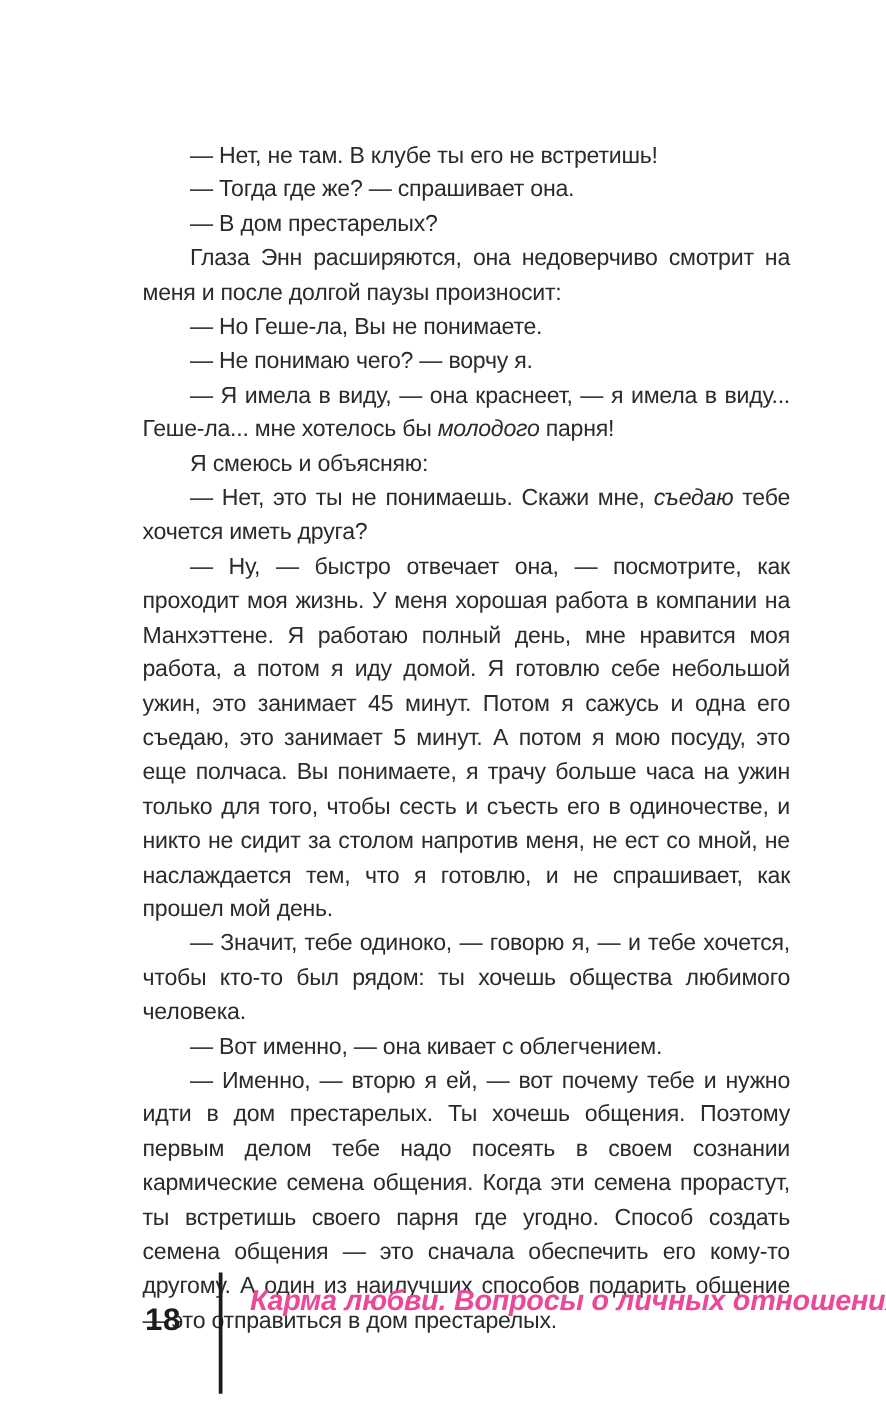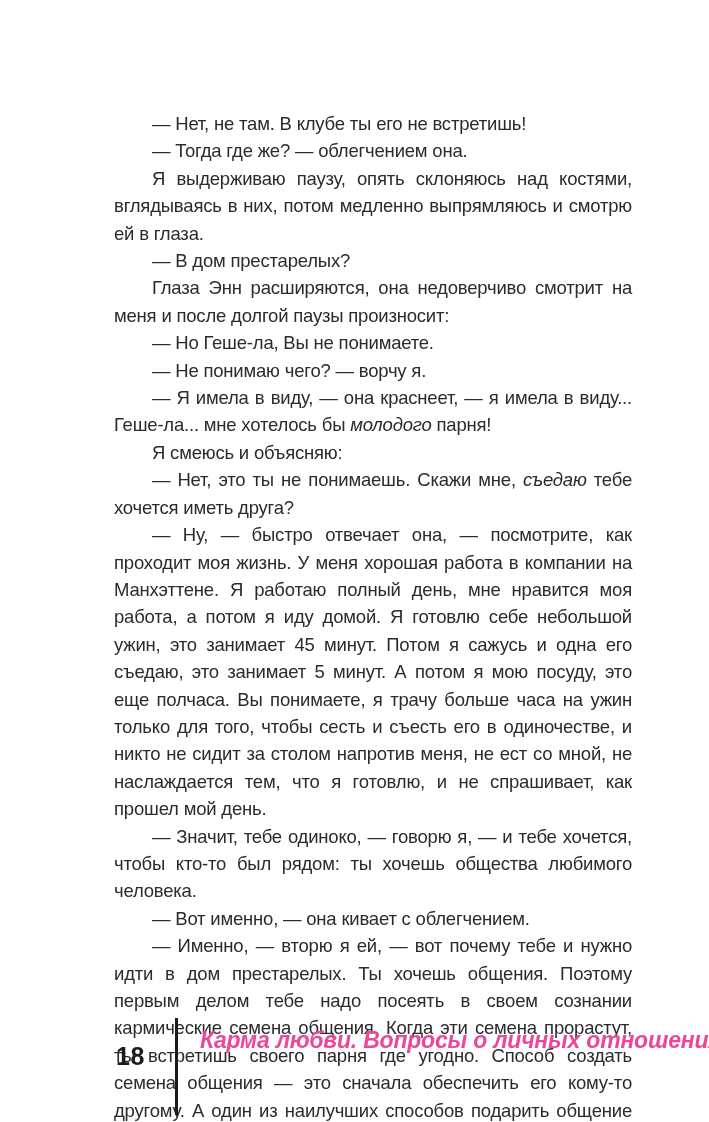--- a/index.html
+++ b/index.html
@@ -75,22 +75,21 @@
     white-space: nowrap;
   }
 </style>
 </head>
 <body>
 
 <div class="page">
 
   <div class="text-block">
       <p><span>— Нет, не там. В клубе ты его не встретишь!</span></p>
-      <p><span>— Тогда где же? — облегчением она.</span></p>
-      <p><span>Я выдерживаю паузу, опять склоняюсь над костями, вглядываясь в них, потом медленно выпрямляюсь и смотрю ей в глаза.</span></p>
+      <p><span>— Тогда где же? — спрашивает она.</span></p>
       <p><span>— В дом престарелых?</span></p>
       <p><span>Глаза Энн расширяются, она недоверчиво смотрит на меня и после долгой паузы произносит:</span></p>
       <p><span>— Но Геше-ла, Вы не понимаете.</span></p>
       <p><span>— Не понимаю чего? — ворчу я.</span></p>
       <p><span>— Я имела в виду, — она краснеет, — я имела в виду... Геше-ла... мне хотелось бы </span><span class="it">молодого</span><span> парня!</span></p>
       <p><span>Я смеюсь и объясняю:</span></p>
       <p><span>— Нет, это ты не понимаешь. Скажи мне, </span><span class="it">съедаю</span><span> тебе хочется иметь друга?</span></p>
       <p><span>— Ну, — быстро отвечает она, — посмотрите, как проходит моя жизнь. У меня хорошая работа в компании на Манхэттене. Я работаю полный день, мне нравится моя работа, а потом я иду домой. Я готовлю себе небольшой ужин, это занимает 45 минут. Потом я сажусь и одна его съедаю, это занимает 5 минут. А потом я мою посуду, это еще полчаса. Вы понимаете, я трачу больше часа на ужин только для того, чтобы сесть и съесть его в одиночестве, и никто не сидит за столом напротив меня, не ест со мной, не наслаждается тем, что я готовлю, и не спрашивает, как прошел мой день.</span></p>
       <p><span>— Значит, тебе одиноко, — говорю я, — и тебе хочется, чтобы кто-то был рядом: ты хочешь общества любимого человека.</span></p>
       <p><span>— Вот именно, — она кивает с облегчением.</span></p>

